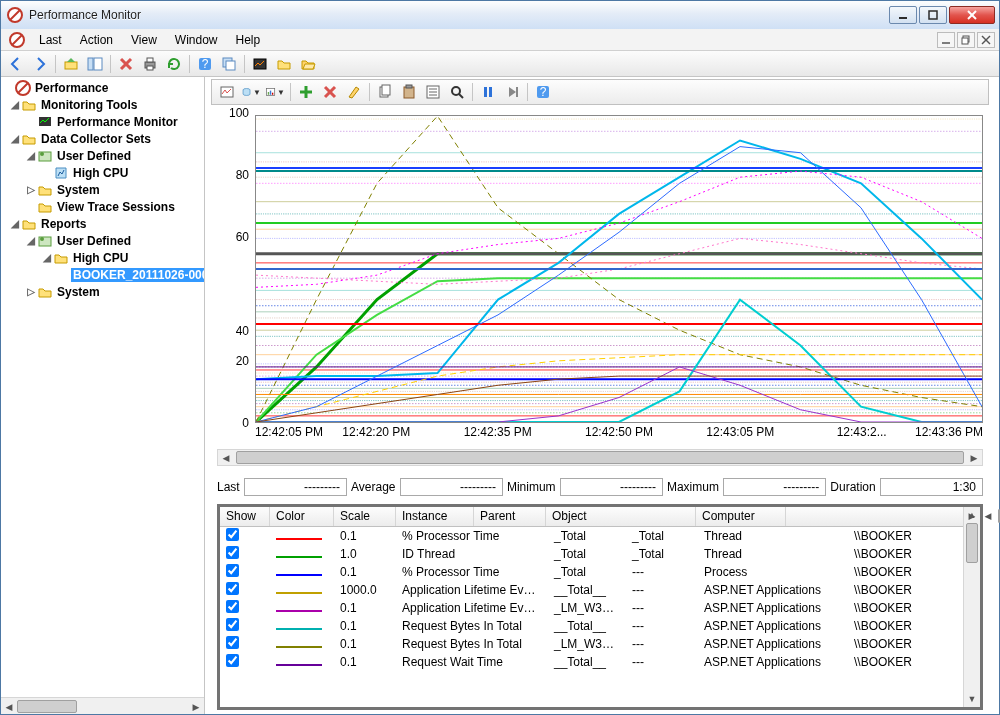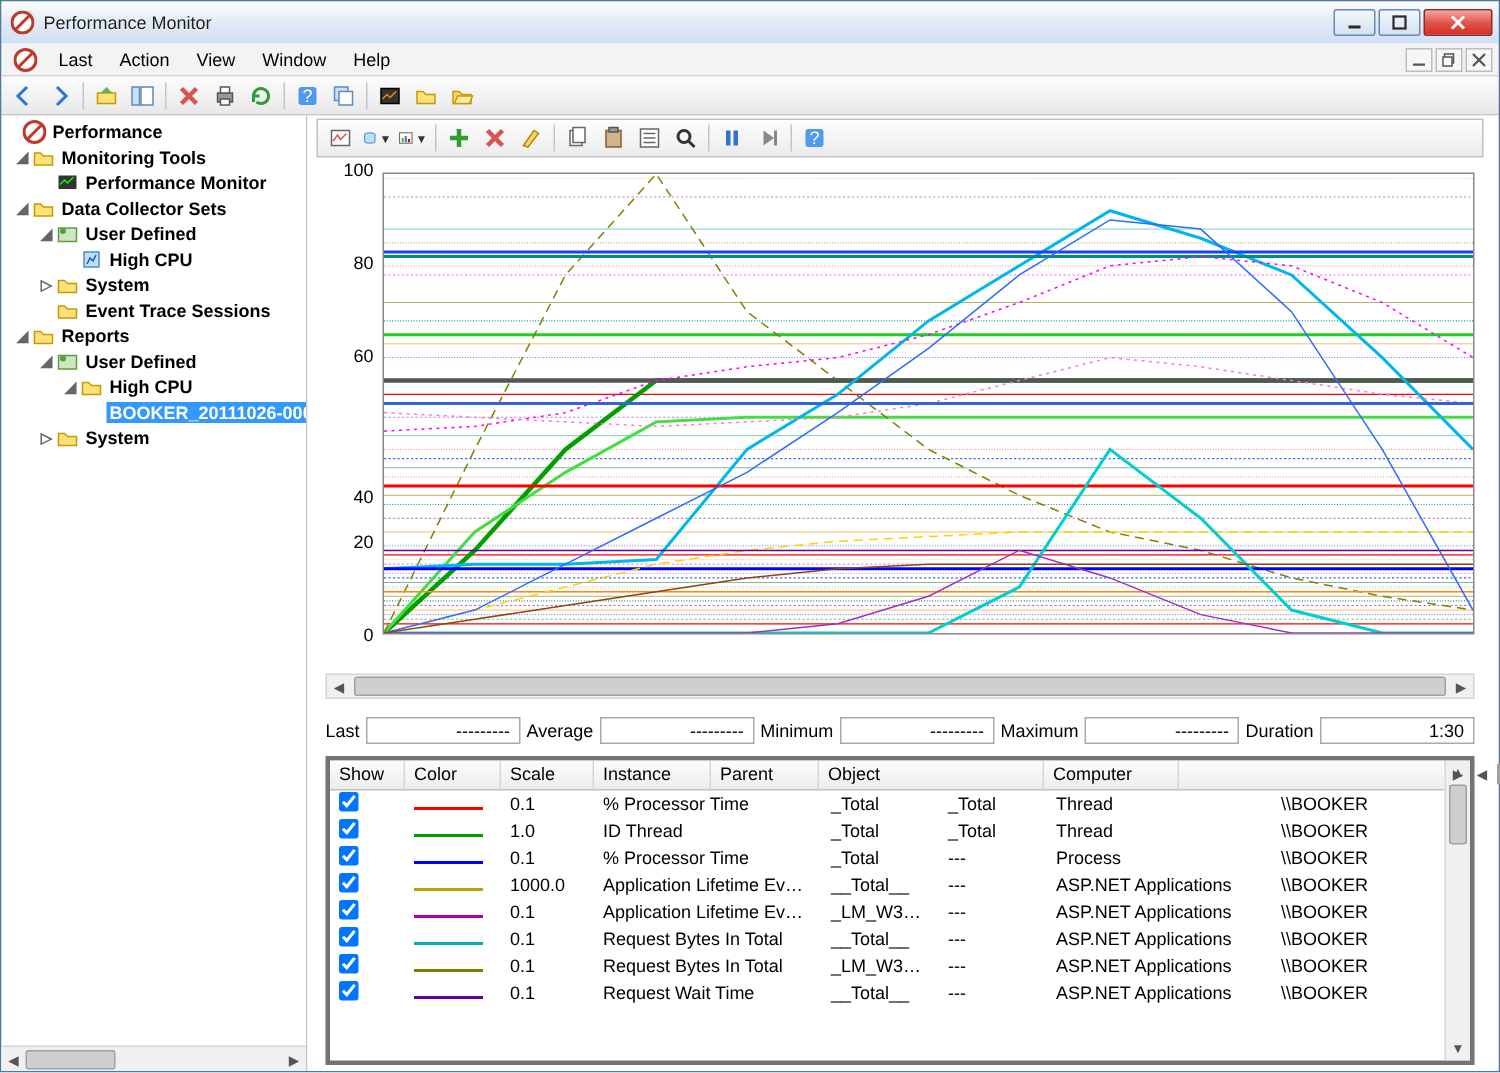--- a/index.html
+++ b/index.html
@@ -279,21 +279,21 @@
             <span class="tw">▷</span>
             <svg class="ic ic-svg" viewBox="0 0 16 16">
               <path d="M2 5h4l2 2h6v6H2z" fill="#ffe17a" stroke="#c69b00"></path>
             </svg>
             <span class="lbl">System</span>
           </div>
         <div class="tree-row" style="padding-left:36px">
             <svg class="ic ic-svg" viewBox="0 0 16 16">
               <path d="M2 5h4l2 2h6v6H2z" fill="#ffe17a" stroke="#c69b00"></path>
             </svg>
-            <span class="lbl">Event Trace Sessions</span>
+            <span class="lbl">View Trace Sessions</span>
           </div>
         <div class="tree-row" style="padding-left:8px">
             <span class="tw">◢</span>
             <svg class="ic ic-svg" viewBox="0 0 16 16">
               <path d="M2 5h4l2 2h6v6H2z" fill="#ffe17a" stroke="#c69b00"></path>
             </svg>
             <span class="lbl">Reports</span>
           </div>
         <div class="tree-row" style="padding-left:24px">
             <span class="tw">◢</span>
@@ -496,20 +496,29 @@
               <polyline points="0,91 8.333333333333332,91 16.666666666666664,91 25,91 33.33333333333333,91 41.66666666666667,91 50,91 58.333333333333336,91 66.66666666666666,91 75,91 83.33333333333334,91 91.66666666666666,91 100,91" fill="none" stroke="#ff8c00" stroke-width="1" vector-effect="non-scaling-stroke"></polyline>
               <polyline points="0,100 8.333333333333332,95 16.666666666666664,90 25,85 33.33333333333333,82 41.66666666666667,80 50,79 58.333333333333336,78 66.66666666666666,78 75,78 83.33333333333334,78 91.66666666666666,78 100,78" fill="none" stroke="#ffd000" stroke-width="1" vector-effect="non-scaling-stroke" stroke-dasharray="6 4"></polyline>
               <polyline points="0,82 8.333333333333332,82 16.666666666666664,82 25,82 33.33333333333333,82 41.66666666666667,82 50,82 58.333333333333336,82 66.66666666666666,82 75,82 83.33333333333334,82 91.66666666666666,82 100,82" fill="none" stroke="#660099" stroke-width="1" vector-effect="non-scaling-stroke"></polyline>
               <polyline points="0,100 8.333333333333332,95 16.666666666666664,85 25,75 33.33333333333333,65 41.66666666666667,52 50,38 58.333333333333336,22 66.66666666666666,10 75,12 83.33333333333334,30 91.66666666666666,60 100,95" fill="none" stroke="#2d6bff" stroke-width="1" vector-effect="non-scaling-stroke"></polyline>
               <polyline points="0,100 8.333333333333332,100 16.666666666666664,100 25,100 33.33333333333333,100 41.66666666666667,100 50,100 58.333333333333336,90 66.66666666666666,60 75,75 83.33333333333334,95 91.66666666666666,100 100,100" fill="none" stroke="#00ced1" stroke-width="2" vector-effect="non-scaling-stroke"></polyline>
               <polyline points="0,100 8.333333333333332,100 16.666666666666664,100 25,100 33.33333333333333,100 41.66666666666667,98 50,92 58.333333333333336,82 66.66666666666666,88 75,96 83.33333333333334,100 91.66666666666666,100 100,100" fill="none" stroke="#9932cc" stroke-width="1" vector-effect="non-scaling-stroke"></polyline>
               <polyline points="0,100 8.333333333333332,97 16.666666666666664,94 25,91 33.33333333333333,88 41.66666666666667,86 50,85 58.333333333333336,85 66.66666666666666,85 75,85 83.33333333333334,85 91.66666666666666,85 100,85" fill="none" stroke="#8b4513" stroke-width="1" vector-effect="non-scaling-stroke"></polyline>
               <polyline points="0,50 8.333333333333332,50 16.666666666666664,50 25,50 33.33333333333333,50 41.66666666666667,50 50,50 58.333333333333336,50 66.66666666666666,50 75,50 83.33333333333334,50 91.66666666666666,50 100,50" fill="none" stroke="#3366cc" stroke-width="2" vector-effect="non-scaling-stroke"></polyline>
             </svg>
         </div>
+        <div class="x-axis" id="x-axis">
+            <div class="x-tick" style="left: 0%; transform: translateX(0px);">12:42:05 PM</div>
+            <div class="x-tick" style="left: 16.6667%;">12:42:20 PM</div>
+            <div class="x-tick" style="left: 33.3333%;">12:42:35 PM</div>
+            <div class="x-tick" style="left: 50%;">12:42:50 PM</div>
+            <div class="x-tick" style="left: 66.6667%;">12:43:05 PM</div>
+            <div class="x-tick" style="left: 83.3333%;">12:43:2...</div>
+            <div class="x-tick" style="left: 100%; transform: translateX(-100%);">12:43:36 PM</div>
+          </div>
       </div>
       <div class="chart-scroll">
           <span class="arr l">◀</span>
           <div class="thumb"></div>
           <span class="arr r">▶</span>
         </div>
 
       <div class="stats">
         <span class="label">Last</span>
         <span class="box">---------</span>

